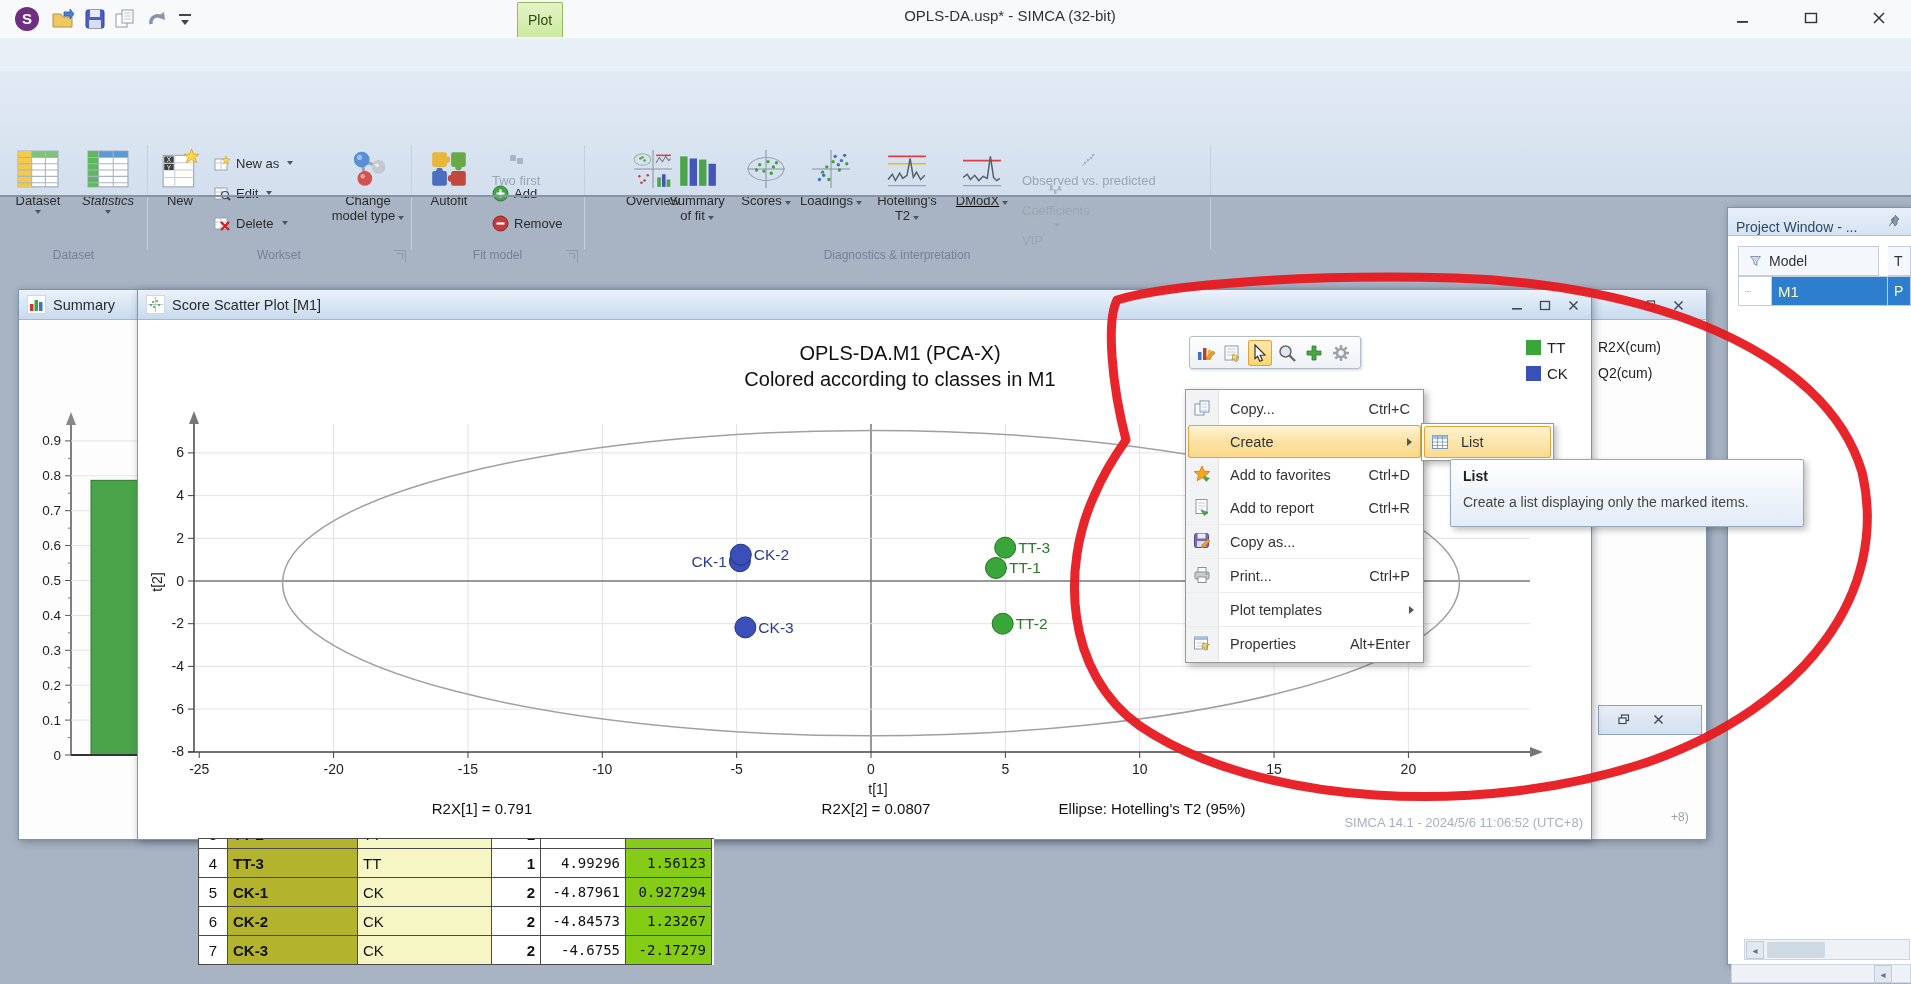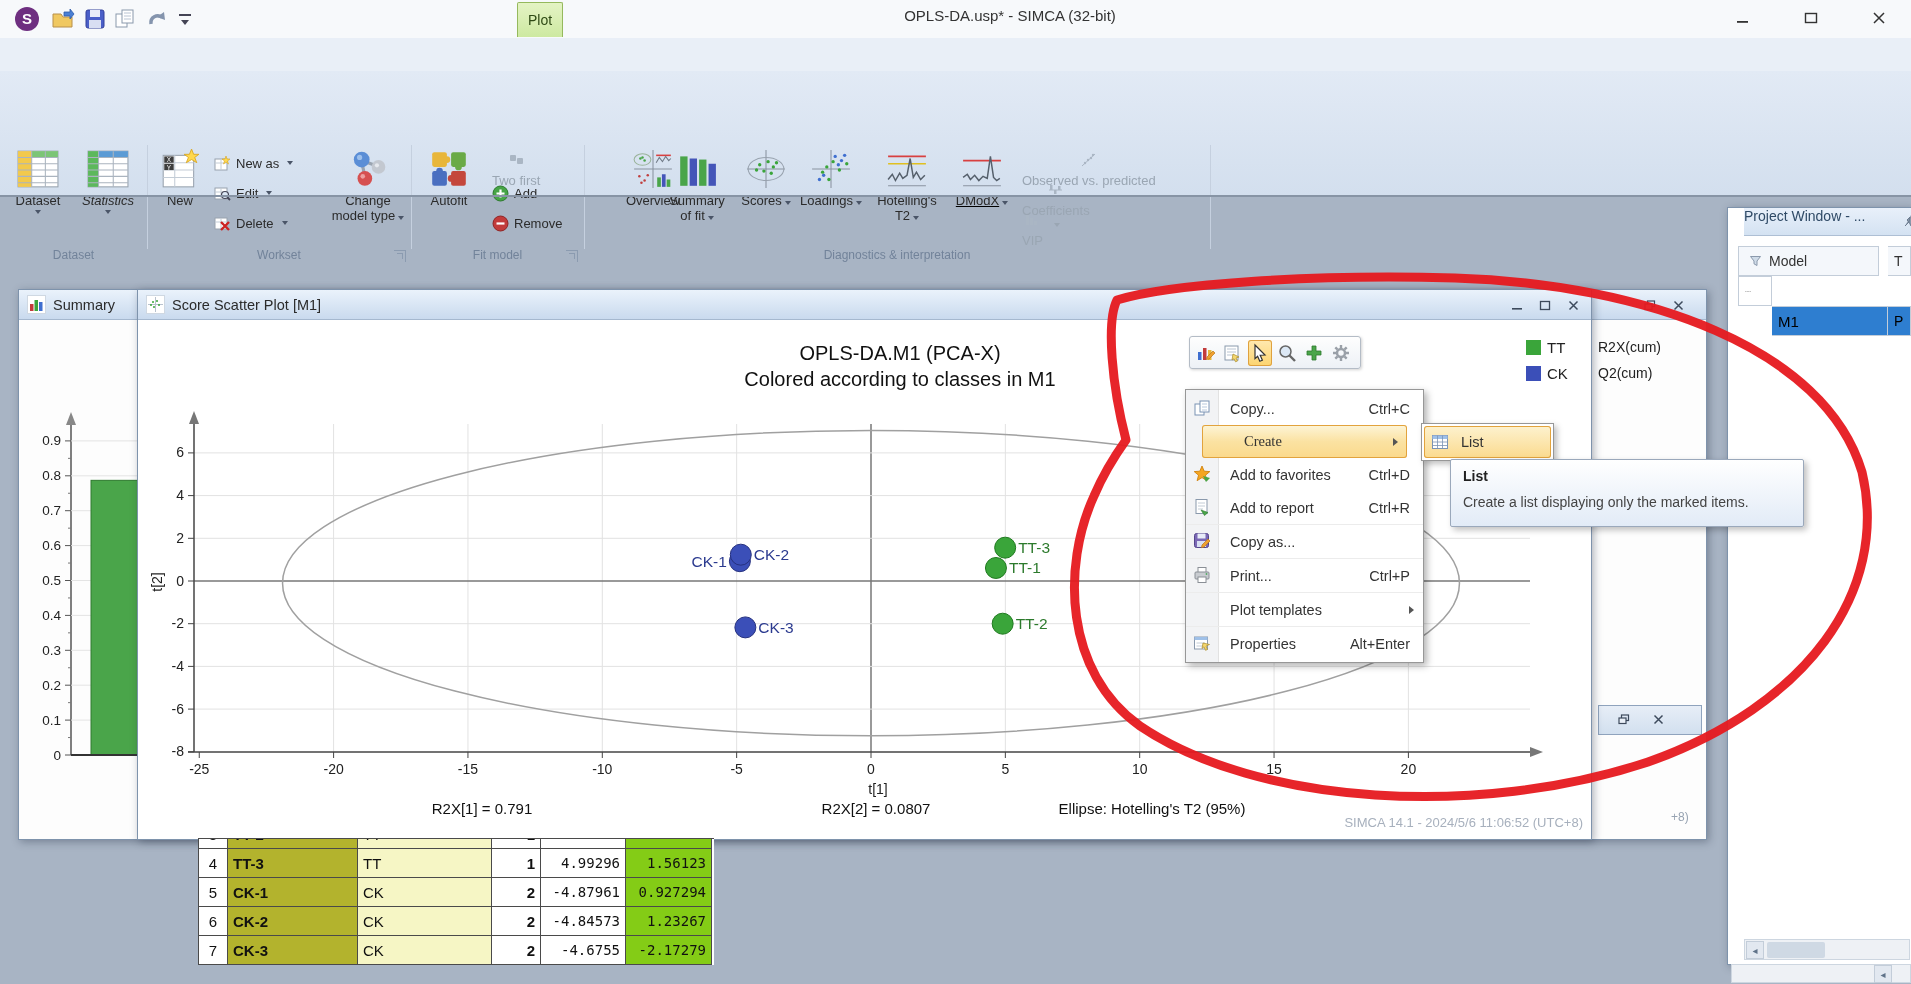--- a/index.html
+++ b/index.html
@@ -55,21 +55,21 @@
   .pl-txt{font-size:15px;color:#222;}
   
   #ctx-menu{left:1185px;top:389px;width:237px;background:#fff;border:1px solid #979797;box-shadow:3px 3px 7px rgba(0,0,0,.3);z-index:30;padding:2px 0;}
   #ctx-menu .gutter{position:absolute;left:0;top:0;bottom:0;width:32px;background:#f2f3f5;border-right:1px solid #e2e2e2;}
   .menu-item{position:relative;height:33px;display:flex;align-items:center;font-size:14.5px;color:#333;}
   .menu-item.sep{border-top:1px solid #ececec;}
   .mi-icon{position:absolute;left:7px;top:7px;width:18px;height:18px;}
   .mi-label{margin-left:44px;}
   .mi-shortcut{margin-left:auto;margin-right:13px;}
   .mi-arrow{position:absolute;right:9px;top:13px;width:0;height:0;border-top:4px solid transparent;border-bottom:4px solid transparent;border-left:5px solid #555;}
-  .menu-item.hl{background:linear-gradient(#fdf5d8,#fbe2a2,#fbd98b);box-shadow:inset 0 0 0 1px #e2a33d;border-radius:3px;margin:0 16px;font-family:Liberation Serif, serif;}
+  .menu-item.hl{background:linear-gradient(#fdf5d8,#fbe2a2,#fbd98b);box-shadow:inset 0 0 0 1px #e2a33d;border-radius:3px;margin:0 2px;}
   .menu-item.hl .mi-label{margin-left:42px;}
   
   #submenu{left:1421px;top:423px;width:127px;background:#fff;border:1px solid #979797;box-shadow:3px 3px 6px rgba(0,0,0,.25);z-index:31;padding:2px;}
   #submenu .sm-item{height:32px;display:flex;align-items:center;background:linear-gradient(#fdf2cf,#fbda8e);box-shadow:inset 0 0 0 1px #e2a33d;border-radius:3px;}
   #submenu .sm-icon{width:18px;height:18px;margin-left:7px;}
   #submenu .sm-label{margin-left:12px;font-size:14.5px;color:#333;}
   
   #list-tooltip{left:1450px;top:459px;width:354px;height:68px;background:linear-gradient(#ffffff,#e2ebf7);border:1px solid #9aa8bb;border-radius:2px;box-shadow:3px 3px 6px rgba(0,0,0,.25);z-index:32;padding:8px 12px;box-sizing:border-box;}
   .tt-title{font-weight:bold;font-size:14px;color:#222;}
   .tt-text{font-size:14px;color:#444;margin-top:10px;}
@@ -80,23 +80,23 @@
   .row-clip .t-row{margin-top:-19px;}
   .t-cell{box-sizing:border-box;border-right:1px solid #4a4a4a;border-bottom:1px solid #4a4a4a;display:flex;align-items:center;font-size:15px;color:#111;padding:0 5px;}
   .c-num{width:29px;justify-content:center;background:#fff;}
   .c-name{width:130px;background:#b3b32d;font-weight:bold;}
   .c-class{width:134px;background:#f6f6c5;}
   .c-count{width:49px;background:#fff;font-weight:bold;justify-content:flex-end;}
   .c-v1{width:85px;background:#fff;justify-content:flex-end;font-family:"DejaVu Sans Mono",monospace;font-size:14px;}
   .c-v2{width:86px;background:#84cc16;justify-content:flex-end;font-family:"DejaVu Sans Mono",monospace;font-size:14px;}
   
   #project-win{left:1727px;top:207px;width:184px;height:756px;background:#fff;}
-  #pw-title{position:absolute;left:0;top:0;right:0;height:28px;background:linear-gradient(#e8f0fa,#d4e2f2);border-bottom:1px solid #aebfd4;display:flex;align-items:flex-start;font-size:14px;color:#2f4a66;box-sizing:border-box;margin-left:16px;}
+  #pw-title{position:absolute;left:0;top:0;right:0;height:28px;background:linear-gradient(#e8f0fa,#d4e2f2);border-bottom:1px solid #aebfd4;display:flex;align-items:flex-end;font-size:14px;color:#2f4a66;padding-left:8px;box-sizing:border-box;}
   .pw-cell{box-sizing:border-box;border:1px solid #c3cdd9;border-left:none;font-size:14px;color:#333;display:flex;align-items:center;padding:0 6px;background:#f4f7fb;}
-  .pw-sel{background:#2e7ed0;color:#000000;margin-top:30px;}
+  .pw-sel{background:#2e7ed0;color:#fef9c3;}
   .scrollbar{background:#eef1f5;border:1px solid #cdd6e0;box-sizing:border-box;}
   .sb-arrow{position:absolute;width:18px;height:18px;top:1px;background:#e2e8f0;border:1px solid #c3cdd9;box-sizing:border-box;display:flex;align-items:center;justify-content:center;font-size:10px;color:#5f7288;}
   .sb-thumb{position:absolute;height:16px;top:2px;background:#cfd9e4;border-radius:2px;}
   #red-loop{left:0;top:0;width:1911px;height:984px;z-index:40;pointer-events:none;}
   svg text{font-family:"Liberation Sans",sans-serif;}
 </style>
 </head>
 <body>
 
 <div id="app">

